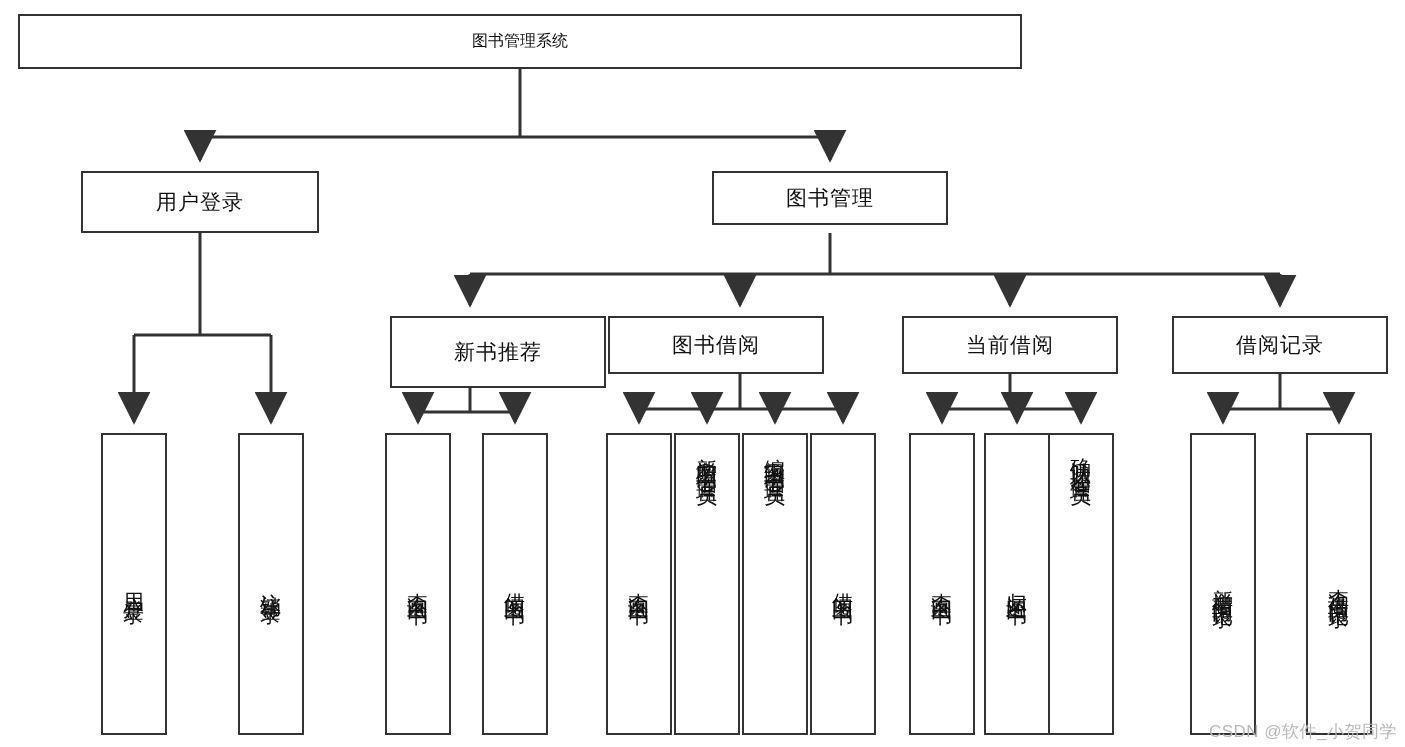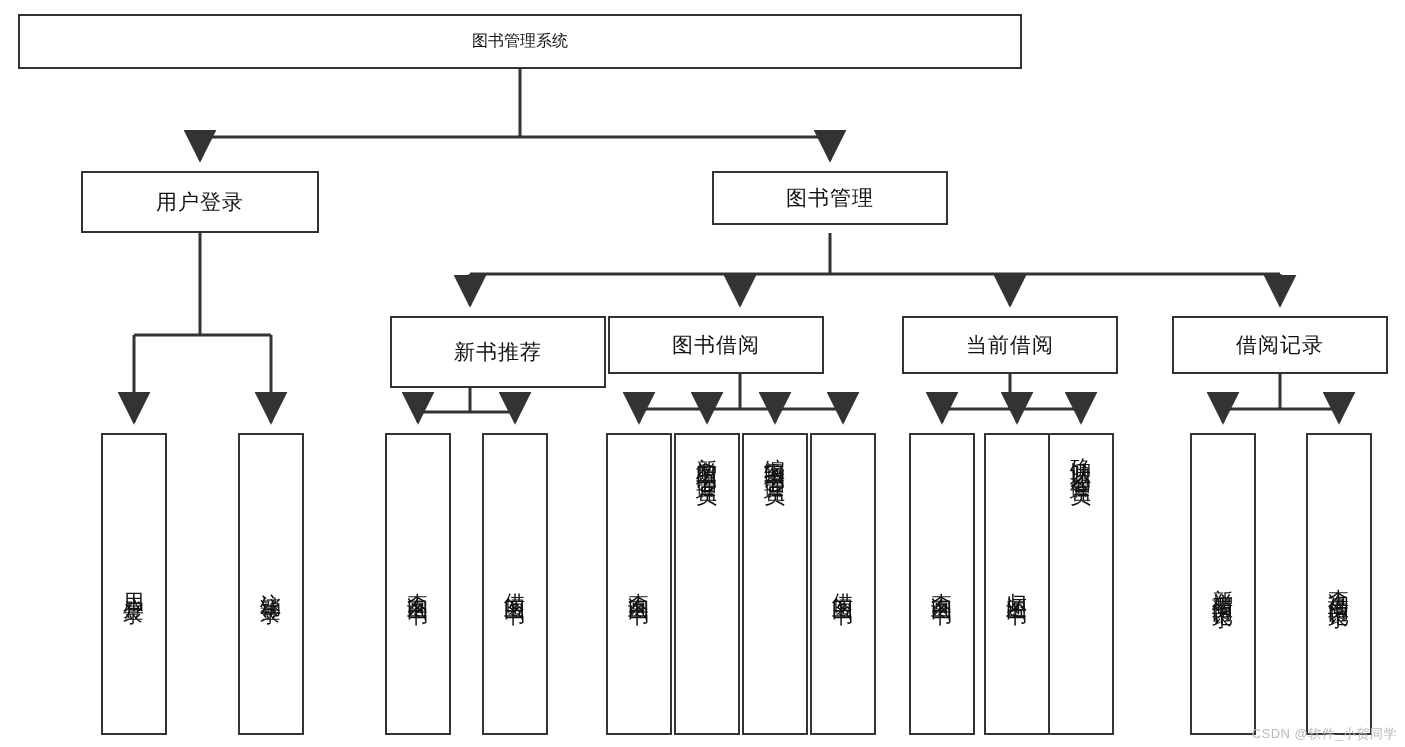--- a/index.html
+++ b/index.html
@@ -60,21 +60,21 @@
     line-height: 1;
     white-space: nowrap;
     color: #111111;
   }
   .leaf.center-text { align-items: center; }
   .leaf.top-text { align-items: flex-start; padding-top: 6px; }
   #watermark {
     position: absolute;
     right: 8px;
     bottom: 4px;
-    font-size: 13px;
+    font-size: 17px;
     color: #b9b9b9;
     letter-spacing: 0.5px;
     white-space: nowrap;
   }
 </style>
 </head>
 <body>
 
 <div id="canvas">
 

